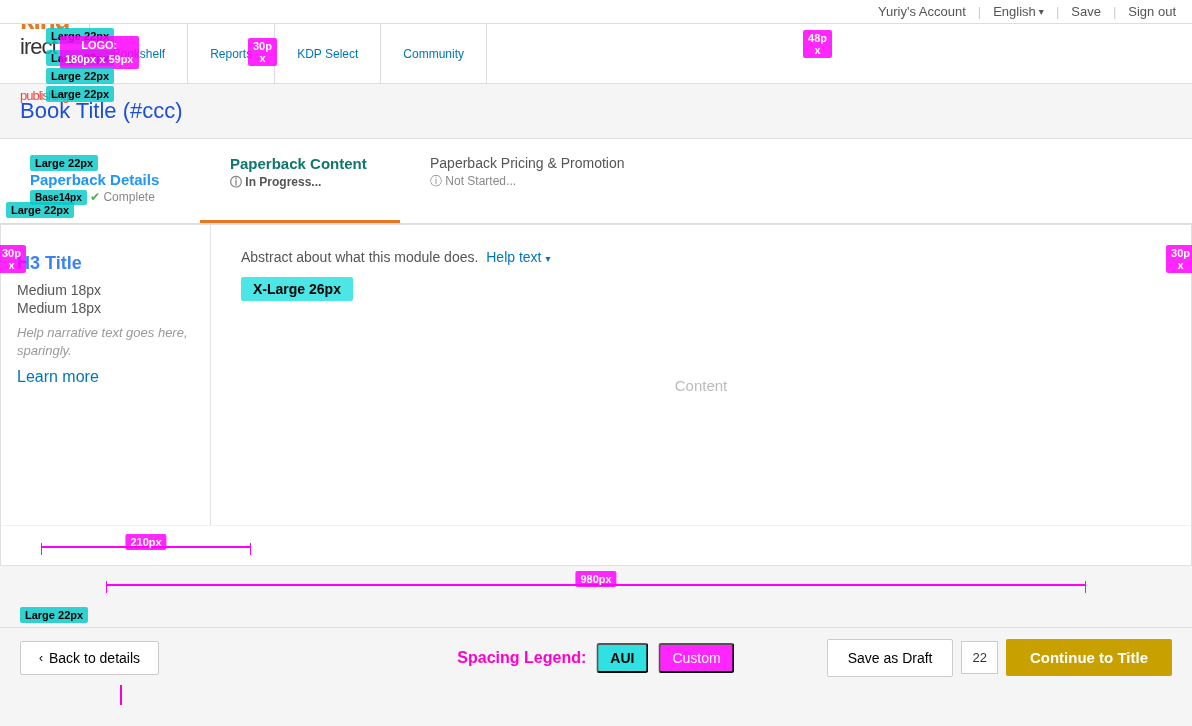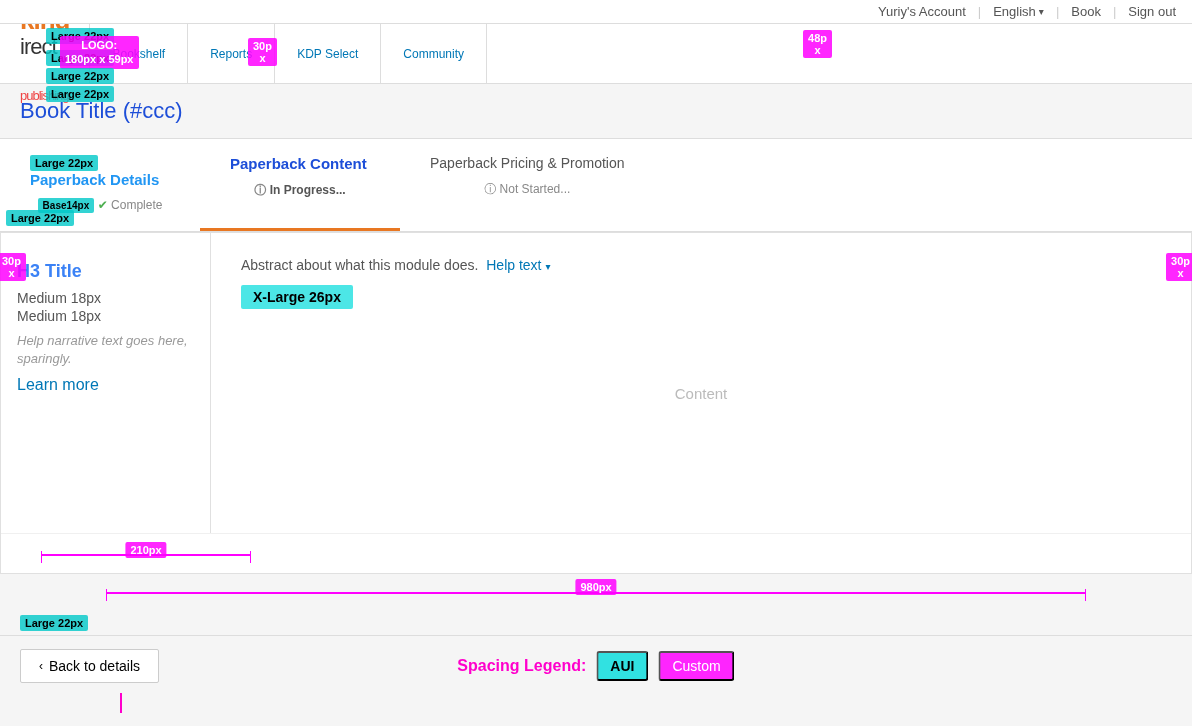--- a/index.html
+++ b/index.html
@@ -87,22 +87,21 @@
       position: relative;
     }
     .tab.active {
       color: #333;
       font-weight: bold;
       border-bottom: 3px solid #e87722;
     }
     .tab .tab-status {
       font-size: 12px;
       color: #888;
-      margin-top: 10px;
-      text-align: center;
+      margin-top: 2px;
     }
     .tab .tab-status.in-progress { color: #555; }
     .tab .tab-status.not-started { color: #888; }
     .tab-link {
       color: #2196f3;
       font-size: 15px;
       font-weight: bold;
     }
 
     
@@ -312,21 +311,21 @@
 <div class="page-wrapper">
 
   <div class="top-bar" style="position:relative;z-index:10;background:#fff;">
     <span style="color:#555;cursor:pointer;">Yuriy's Account</span>
     <span class="separator">|</span>
     <span class="lang-btn">
       <span>English</span>
       <span style="font-size:10px;">▾</span>
     </span>
     <span class="separator">|</span>
-    <span style="color:#555;cursor:pointer;">Book</span>
+    <span style="color:#555;cursor:pointer;">Save</span>
     <span class="separator">|</span>
     <span style="color:#555;cursor:pointer;">Sign out</span>
   </div>
 
   <div class="dim-ann abs" style="top:28px;left:46px;">Large 22px</div>
   <div class="dim-ann abs" style="top:50px;left:46px;">Large 22px</div>
 
   <div class="header" style="position:relative;">
     <div class="logo">
       kin<span style="display:inline;font-size:26px;font-weight:bold;color:#e87722;">d</span><span style="font-size:22px;color:#333;">irect</span>
@@ -365,21 +364,21 @@
         <div class="tab-link">Paperback Details</div>
         <div class="tab-status">
           <span class="dim-ann" style="position:relative;font-size:10px;">Base14px</span>
           <span style="color:#4caf50;">✔</span>
           <span>Complete</span>
         </div>
         <div class="dim-ann abs" style="bottom:2px;left:6px;">Large 22px</div>
       </div>
 
       <div class="tab active" style="min-width:200px;border-bottom:3px solid #e87722;">
-        <div style="font-size:15px;font-weight:bold;color:#1d4ed8;">Paperback Content</div>
+        <div style="font-size:15px;font-weight:bold;color:#0f766e;">Paperback Content</div>
         <div class="tab-status in-progress">
           <span style="color:#888;font-size:12px;">ⓘ</span>
           <span>In Progress...</span>
         </div>
       </div>
 
       <div class="tab" style="min-width:240px;">
         <div style="font-size:14px;color:#555;">Paperback Pricing &amp; Promotion</div>
         <div class="tab-status not-started">
           <span style="color:#888;font-size:12px;">ⓘ</span>
@@ -449,15 +448,20 @@
       </div>
 
       <div style="position:absolute;bottom:-18px;left:120px;width:2px;height:20px;background:#ff00cc;"></div>
 
       <div class="spacing-legend">
         <span class="spacing-legend-label">Spacing Legend:</span>
         <button class="legend-aui">AUI</button>
         <button class="legend-custom">Custom</button>
       </div>
 
+      <div class="footer-right">
+        <button class="save-draft-btn">Save as Draft</button>
+        <span class="count-badge">22</span>
+        <button class="continue-btn">Continue to Title</button>
+      </div>
     </div>
   </div>
 </div>
 
 </body></html>

